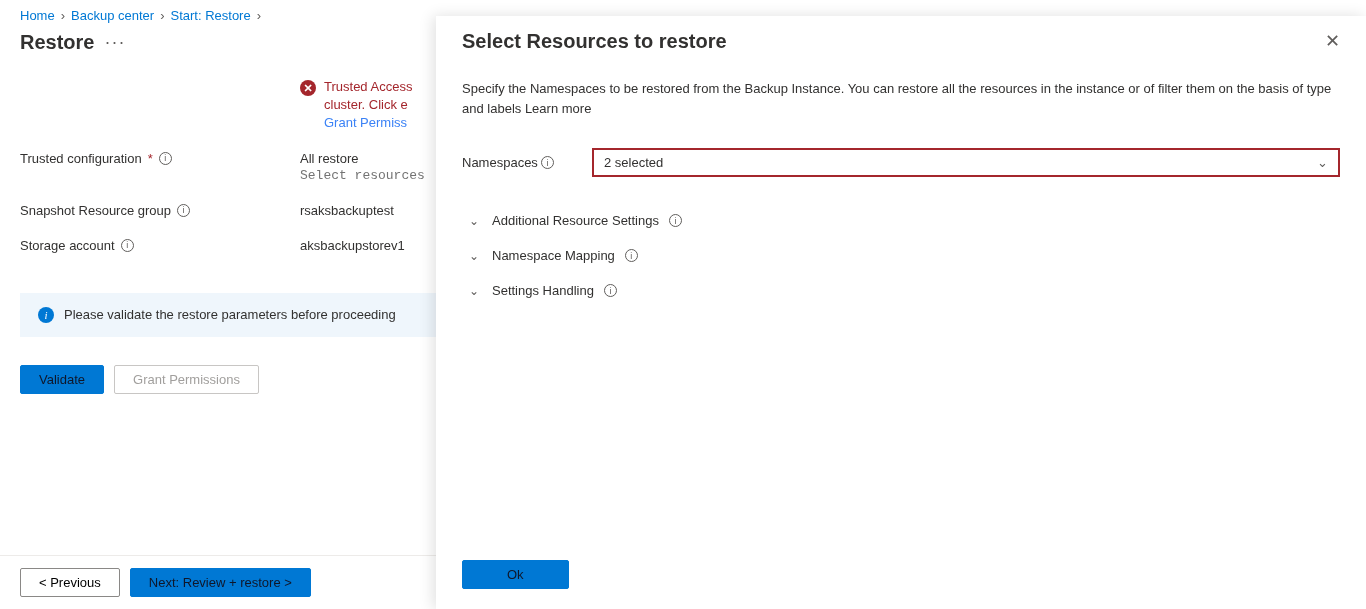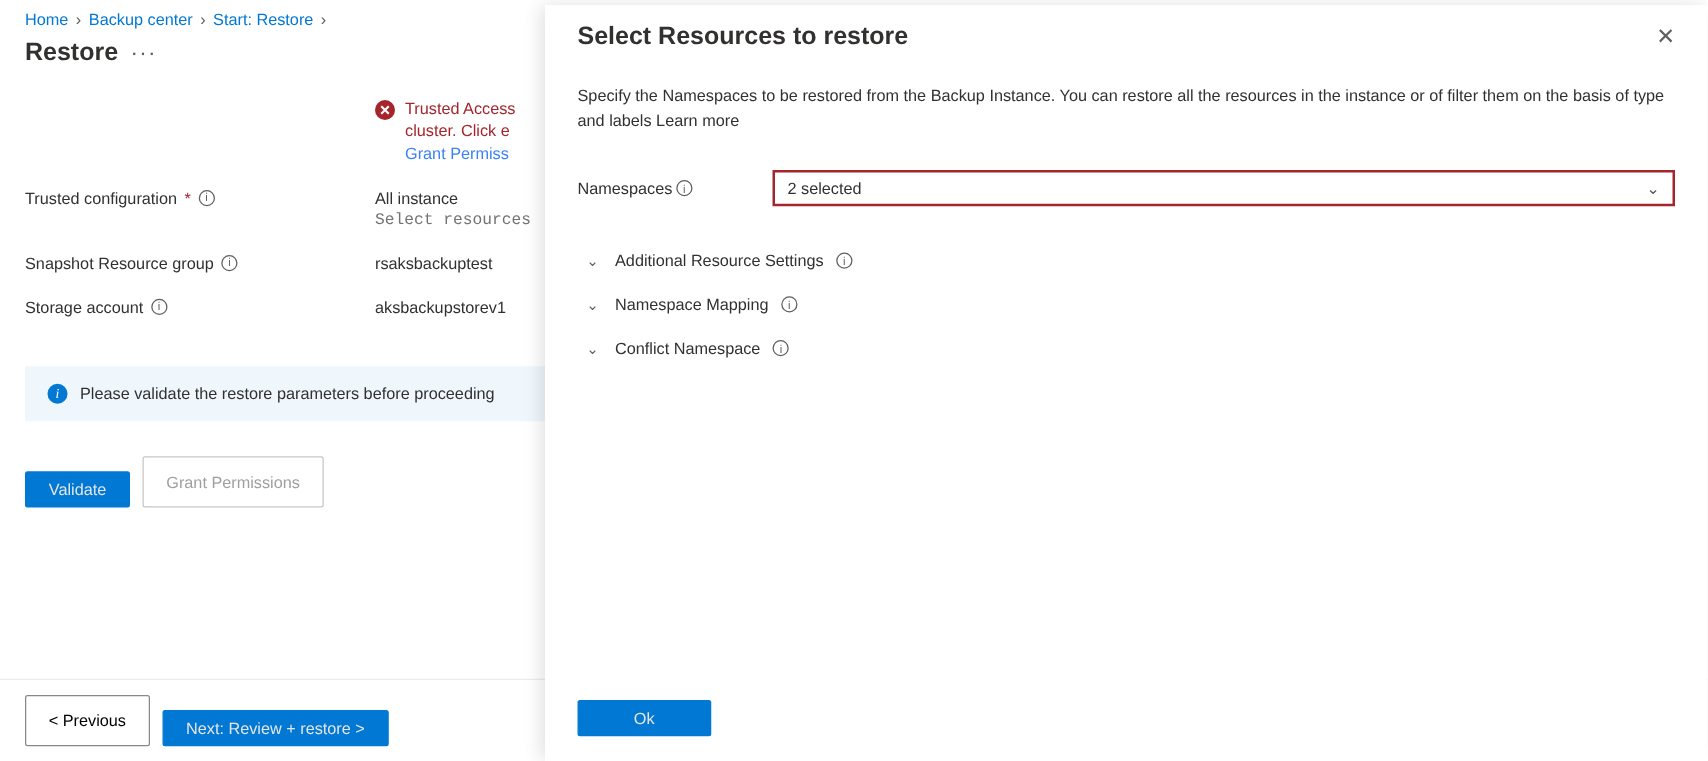--- a/index.html
+++ b/index.html
@@ -47,49 +47,49 @@
       background: #eff6fc; padding: 14px 18px; display: flex; align-items: center; gap: 10px;
       margin-top: 40px; margin-bottom: 28px; width: 100%;
     }
     .info-bar-icon {
       width: 16px; height: 16px; border-radius: 50%; background: #0078d4;
       display: inline-flex; align-items: center; justify-content: center;
       color: #fff; font-style: italic; font-size: 11px; font-family: Georgia, serif;
     }
 
     .btn { border: 1px solid #8a8886; background: #fff; padding: 6px 18px; font-size: 13px; cursor: pointer; border-radius: 2px; }
-    .btn-primary { background: #0078d4; border-color: #0078d4; color: #e5e5e5; margin-top: 12px; }
+    .btn-primary { background: #0078d4; border-color: #0078d4; color: #0f172a; }
     .btn-disabled { color: #a19f9d; border-color: #c8c6c4; cursor: not-allowed; }
     .btn-row { display: flex; gap: 10px; }
 
     .footer {
       position: absolute; bottom: 0; left: 0; right: 0;
       border-top: 1px solid #edebe9; padding: 12px 20px;
       display: flex; gap: 10px; background: #fff;
     }
 
     
     .panel {
-      position: absolute; top: 4px; right: 0; bottom: 0;
+      position: absolute; top: 16px; right: 0; bottom: 0;
       width: 930px; background: #fff;
       box-shadow: -3px 0 14px rgba(0,0,0,0.12);
       padding: 14px 26px;
       display: flex; flex-direction: column;
     }
     .panel-header { display: flex; justify-content: space-between; align-items: flex-start; margin-bottom: 26px; }
     .panel-title { font-size: 20px; font-weight: 600; }
     .panel-close { font-size: 18px; color: #605e5c; cursor: pointer; background: none; border: none; }
     .panel-desc { font-size: 13px; color: #323130; line-height: 1.5; margin-bottom: 30px; }
 
     .ns-row { display: flex; align-items: center; gap: 10px; margin-bottom: 26px; }
     .ns-label { display: flex; align-items: center; gap: 3px; width: 120px; }
     .ns-select {
       flex: 1; border: 2px solid #a4262c; padding: 5px 10px;
       display: flex; justify-content: space-between; align-items: flex-end;
-      cursor: pointer; background: #fff; margin-left: 26px;
+      cursor: pointer; background: #fff;
     }
     .chev { color: #605e5c; }
 
     .accordion-row {
       display: flex; align-items: center; gap: 10px;
       padding: 10px 4px; cursor: pointer;
     }
     .acc-chev { color: #605e5c; font-size: 12px; width: 16px; text-align: center; }
 
     .panel-footer { margin-top: auto; padding-bottom: 6px; }
@@ -122,21 +122,21 @@
     </div>
   </div>
 
   <div class="form-row">
     <div class="form-label">
       <span>Trusted configuration</span>
       <span class="req">*</span>
       <span class="info-icon">i</span>
     </div>
     <div>
-      <div class="form-value">All instance</div>
+      <div class="form-value">All restore</div>
       <a class="select-res-link">Select resources</a>
     </div>
   </div>
 
   <div class="form-row">
     <div class="form-label">
       <span>Snapshot Resource group</span>
       <span class="info-icon">i</span>
     </div>
     <div class="form-value">rsaksbackuptest</div>
@@ -192,20 +192,20 @@
   </div>
 
   <div class="accordion-row">
     <span class="acc-chev">⌄</span>
     <span>Namespace Mapping</span>
     <span class="info-icon">i</span>
   </div>
 
   <div class="accordion-row">
     <span class="acc-chev">⌄</span>
-    <span>Conflict Namespace</span>
+    <span>Settings Handling</span>
     <span class="info-icon">i</span>
   </div>
 
   <div class="panel-footer">
     <button class="btn btn-primary">Ok</button>
   </div>
 </div>
 
 </body></html>

